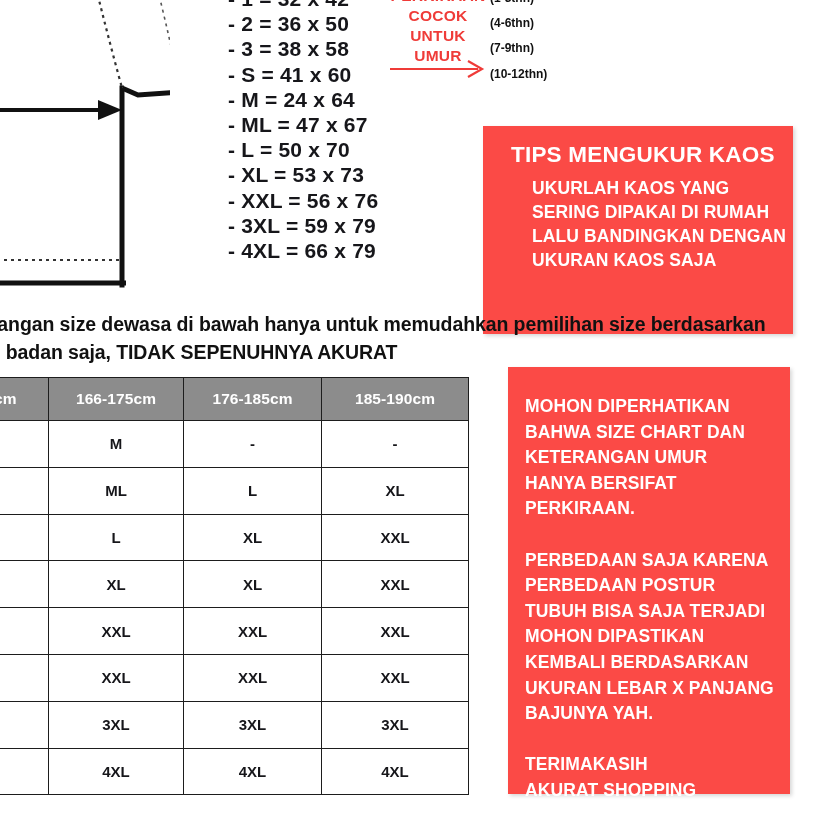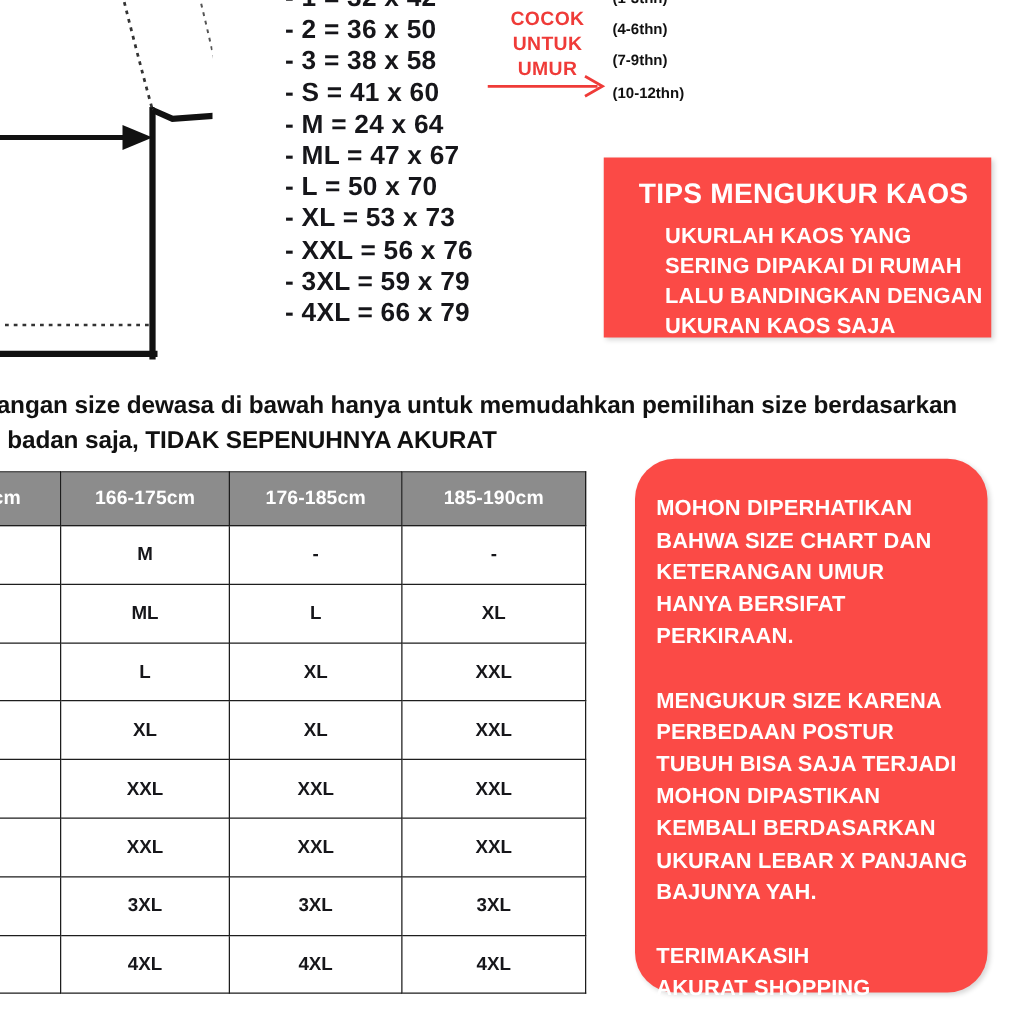--- a/index.html
+++ b/index.html
@@ -81,21 +81,21 @@
     width: 98px;
     height: 22px;
   }
 
   
   #tips-box {
     position: absolute;
     left: 483px;
     top: 126px;
     width: 310px;
-    height: 144px;
+    height: 208px;
     background: #fb4a46;
     box-shadow: 2px 2px 4px rgba(0,0,0,0.16);
   }
   #tips-title {
     color: #ffffff;
     font-size: 22.5px;
     font-weight: 700;
     letter-spacing: 0.2px;
     padding: 16px 0 0 28px;
     white-space: nowrap;
@@ -158,21 +158,20 @@
 
   
   #mohon-box {
     position: absolute;
     left: 508px;
     top: 367px;
     width: 282px;
     height: 427px;
     background: #fb4a46;
     box-shadow: 2px 2px 4px rgba(0,0,0,0.16);
-    border-radius: 32px;
   }
   #mohon-body { padding: 27px 0 0 17px; }
   .mohon-line {
     color: #ffffff;
     font-size: 17.5px;
     font-weight: 700;
     line-height: 25.6px;
     letter-spacing: 0.1px;
     white-space: nowrap;
     min-height: 25.6px;
@@ -317,21 +316,21 @@
 </table>
 
 <div id="mohon-box">
   <div id="mohon-body">
     <div class="mohon-line">MOHON DIPERHATIKAN</div>
     <div class="mohon-line">BAHWA  SIZE CHART DAN</div>
     <div class="mohon-line">KETERANGAN UMUR</div>
     <div class="mohon-line">HANYA BERSIFAT</div>
     <div class="mohon-line">PERKIRAAN.</div>
     <div class="mohon-line spacer"></div>
-    <div class="mohon-line">MENGUKUR SIZE KARENA</div>
+    <div class="mohon-line">PERBEDAAN SAJA KARENA</div>
     <div class="mohon-line">PERBEDAAN POSTUR</div>
     <div class="mohon-line">TUBUH BISA SAJA TERJADI</div>
     <div class="mohon-line">MOHON DIPASTIKAN</div>
     <div class="mohon-line">KEMBALI BERDASARKAN</div>
     <div class="mohon-line">UKURAN LEBAR X PANJANG</div>
     <div class="mohon-line">BAJUNYA YAH.</div>
     <div class="mohon-line spacer"></div>
     <div class="mohon-line">TERIMAKASIH</div>
     <div class="mohon-line">AKURAT SHOPPING</div>
   </div>

